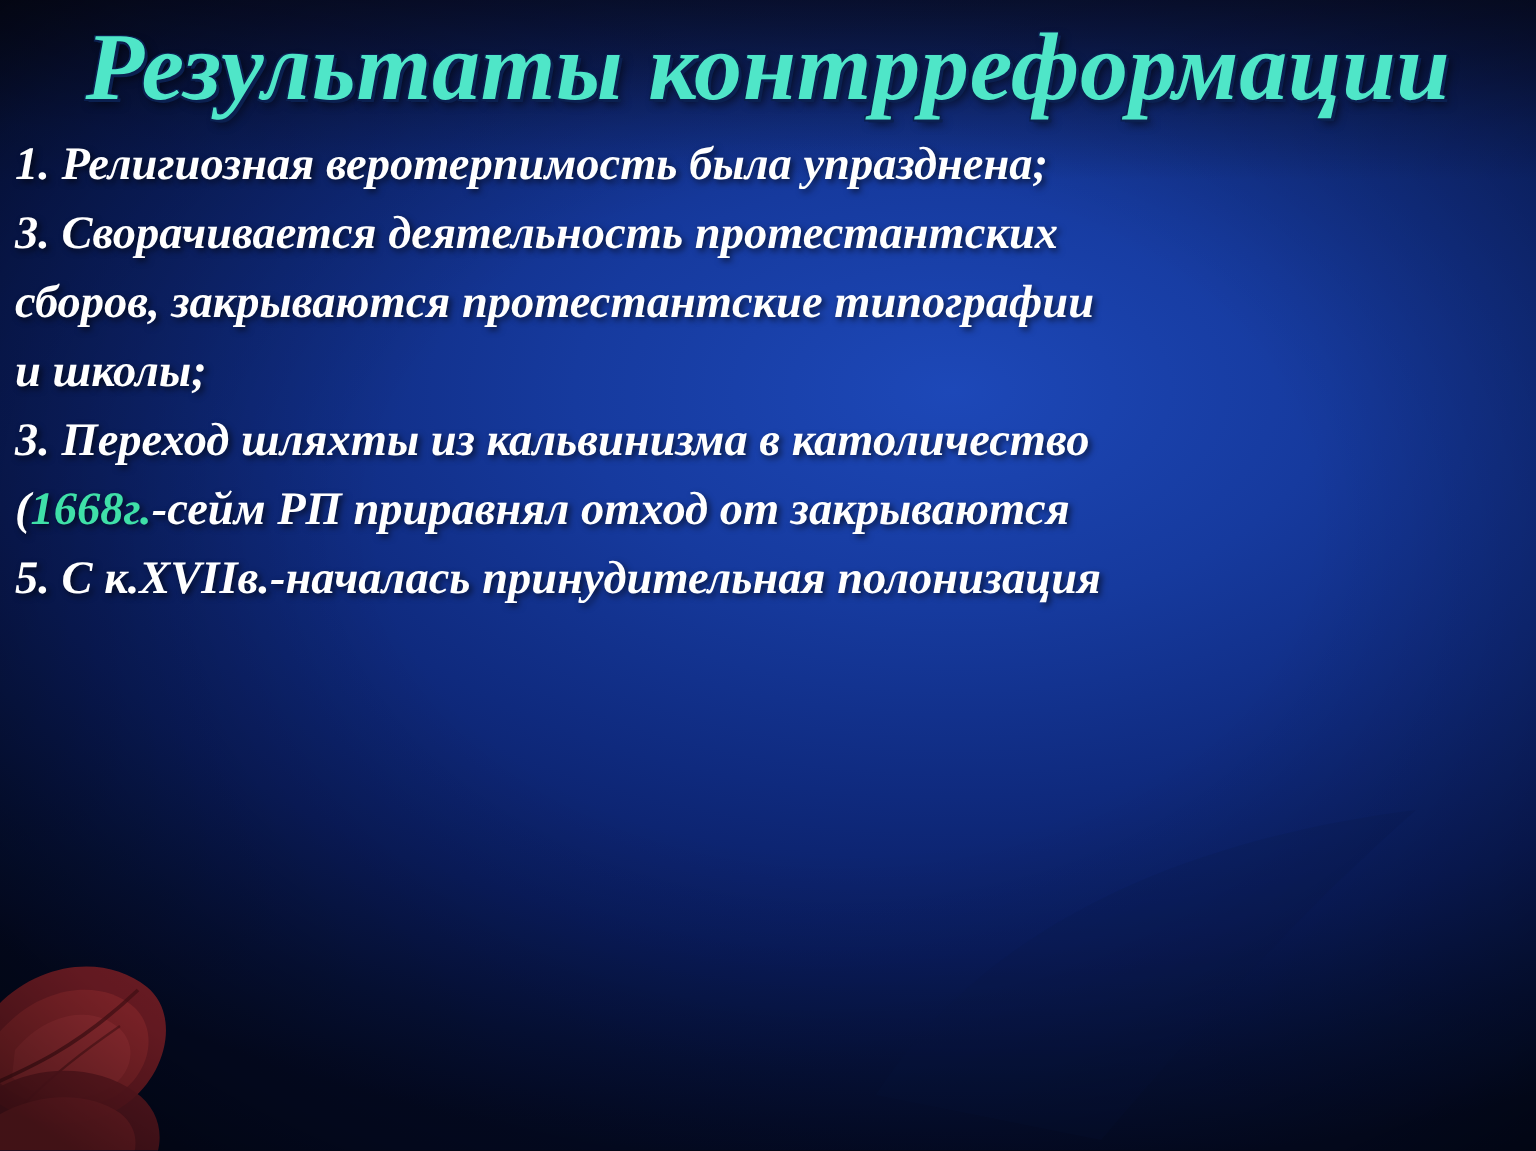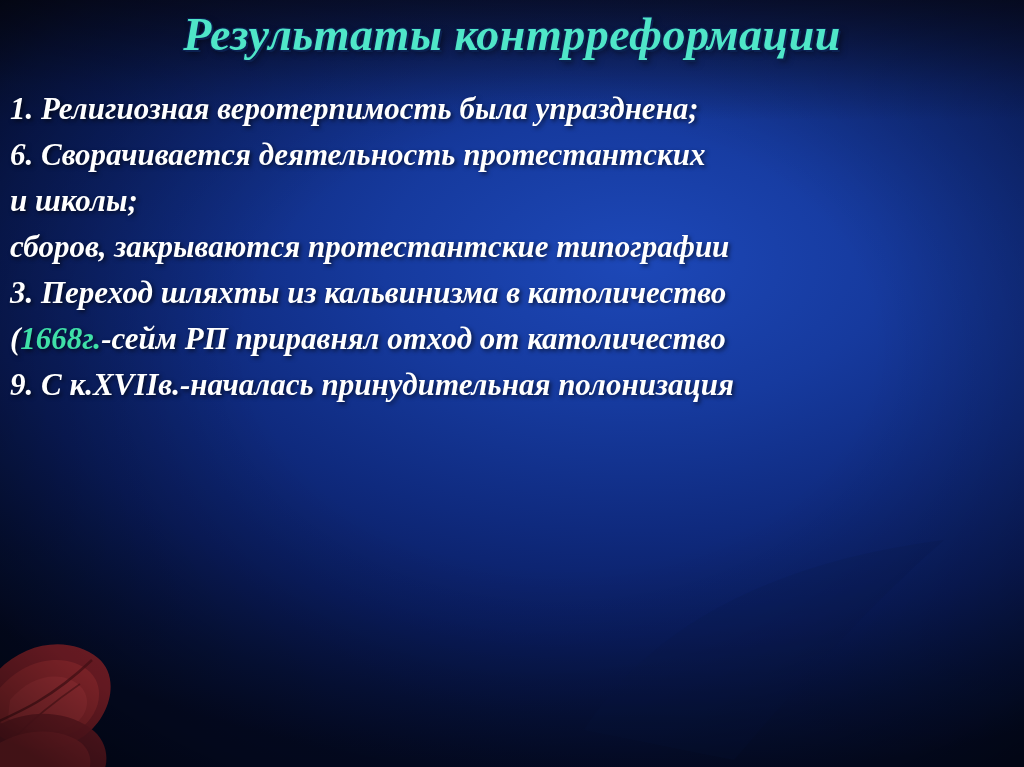--- a/index.html
+++ b/index.html
@@ -44,21 +44,21 @@
 
   .title {
     position: absolute;
     top: 8px;
     left: 0;
     width: 100%;
     text-align: center;
     font-family: "Liberation Serif", serif;
     font-style: italic;
     font-weight: bold;
-    font-size: 46px;
+    font-size: 64px;
     letter-spacing: 0.5px;
     color: #4fe6c8;
     text-shadow:
       2px 2px 0 #0b2050,
       -1px -1px 0 #0b2050,
       1px -1px 0 #0b2050,
       -1px 1px 0 #0b2050,
       3px 3px 6px rgba(0,0,0,0.55);
     z-index: 5;
     white-space: nowrap;
@@ -108,23 +108,23 @@
   </svg>
 
   <svg class="leaf" style="right:40px; top:470px; opacity:0.18;" width="420" height="300" viewBox="0 0 420 300">
     <path d="M20 260 C 90 150, 220 90, 380 70 C 300 140, 230 220, 170 290 Z" fill="#0a1a4d"></path>
   </svg>
 
   <div class="title">Результаты контрреформации</div>
 
   <div class="body-list">
     <span class="line">1.  Религиозная веротерпимость была упразднена;</span>
-    <span class="line">6.  Сворачивается деятельность протестантских</span>
+    <span class="line">3.  Сворачивается деятельность протестантских</span>
+    <span class="line">сборов, закрываются протестантские типографии</span>
     <span class="line">и школы;</span>
-    <span class="line">сборов, закрываются протестантские типографии</span>
     <span class="line">3. Переход шляхты из кальвинизма в католичество</span>
     <span class="line">
-      <span>(</span><span class="hl">1668г.</span><span>-сейм РП приравнял отход от католичество</span>
+      <span>(</span><span class="hl">1668г.</span><span>-сейм РП приравнял отход от закрываются</span>
     </span>
-    <span class="line">9. С к.XVIIв.-началась принудительная полонизация</span>
+    <span class="line">5. С к.XVIIв.-началась принудительная полонизация</span>
   </div>
 
 </div>
 
 </body></html>

